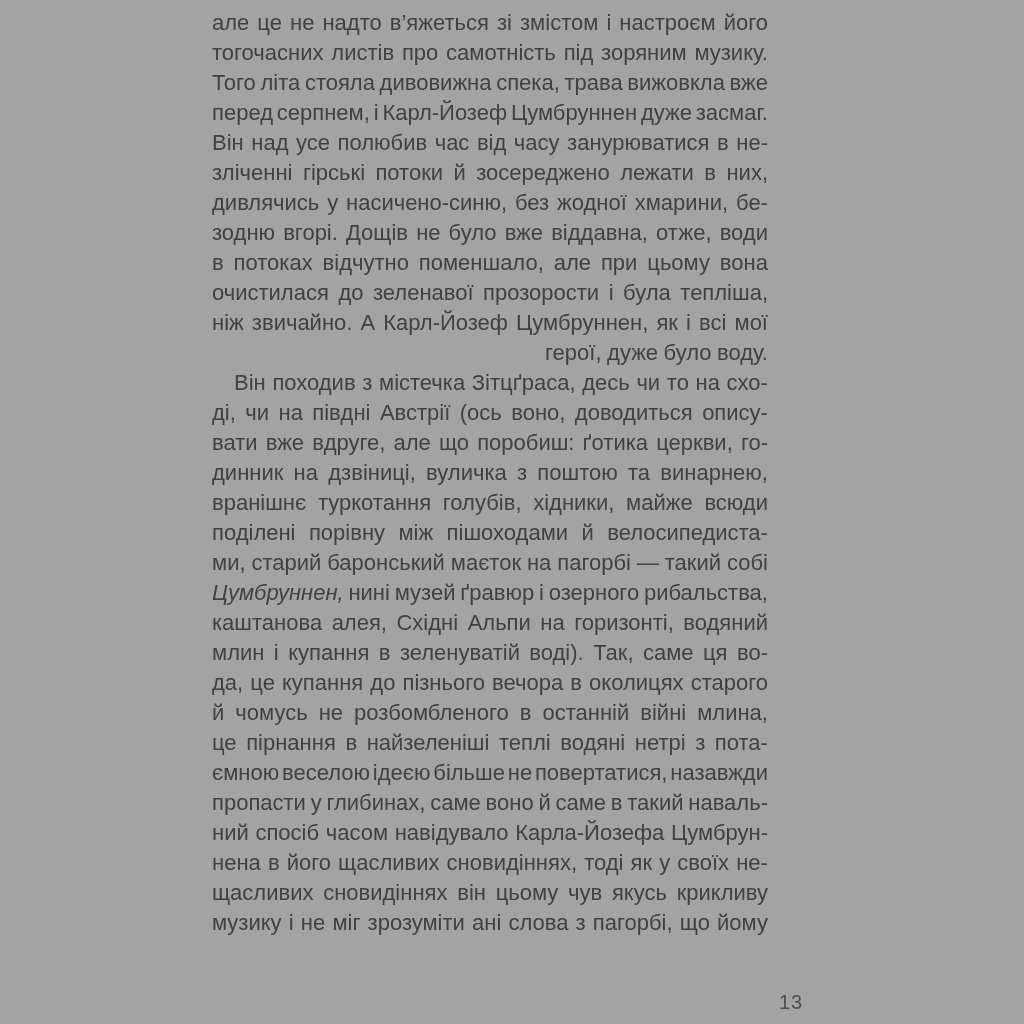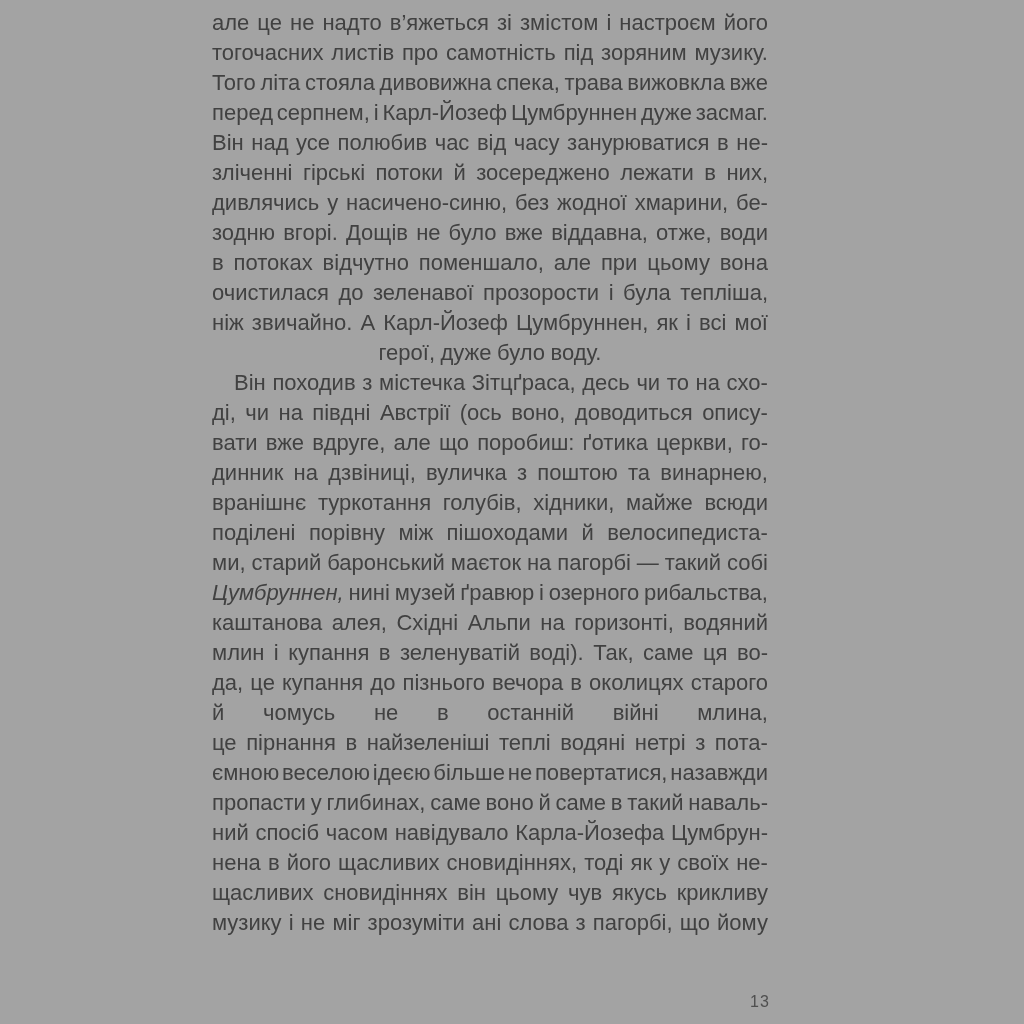--- a/index.html
+++ b/index.html
@@ -26,37 +26,37 @@
     font-size: 22px;
   }
   .line {
     display: flex;
     justify-content: space-between;
     height: 30px;
     line-height: 30px;
     overflow: visible;
   }
   .line.end {
-    justify-content: center;
+    justify-content: flex-end;
     gap: 5.5px;
   }
   .line.indent {
     padding-left: 22px;
   }
   .word {
     white-space: pre;
   }
   .italic {
     font-style: italic;
   }
   .page-number {
     position: absolute;
-    left: 750px;
+    left: 779px;
     top: 990px;
-    font-size: 16px;
+    font-size: 20px;
     line-height: 24px;
     color: #4f4f4f;
     letter-spacing: 1px;
   }
 </style>
 </head>
 <body>
 
 <div class="book-page">
   <div class="page-text">
@@ -287,20 +287,21 @@
         <span class="word">пізнього</span>
         <span class="word">вечора</span>
         <span class="word">в</span>
         <span class="word">околицях</span>
         <span class="word">старого</span>
       </div>
       <div class="line">
         <span class="word">й</span>
         <span class="word">чомусь</span>
         <span class="word">не</span>
+        <span class="word">розбомбленого</span>
         <span class="word">в</span>
         <span class="word">останній</span>
         <span class="word">війні</span>
         <span class="word">млина,</span>
       </div>
       <div class="line">
         <span class="word">це</span>
         <span class="word">пірнання</span>
         <span class="word">в</span>
         <span class="word">найзеленіші</span>

